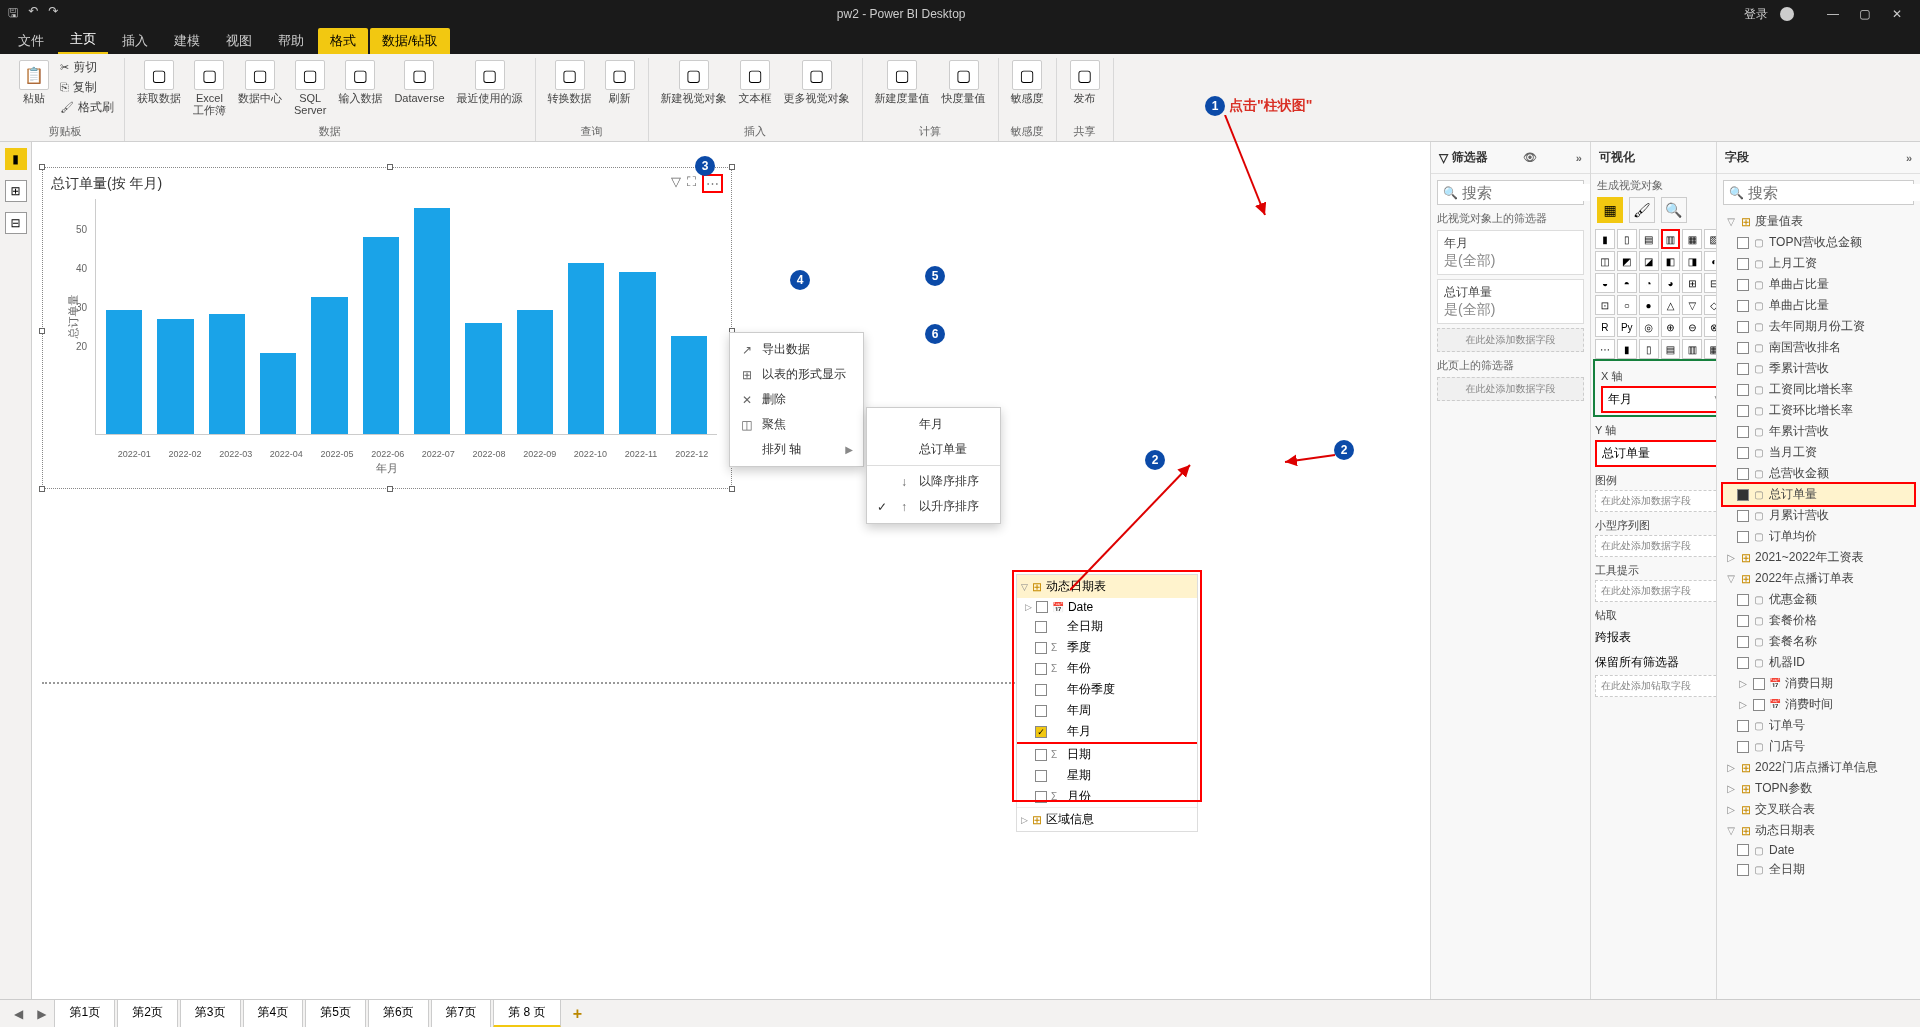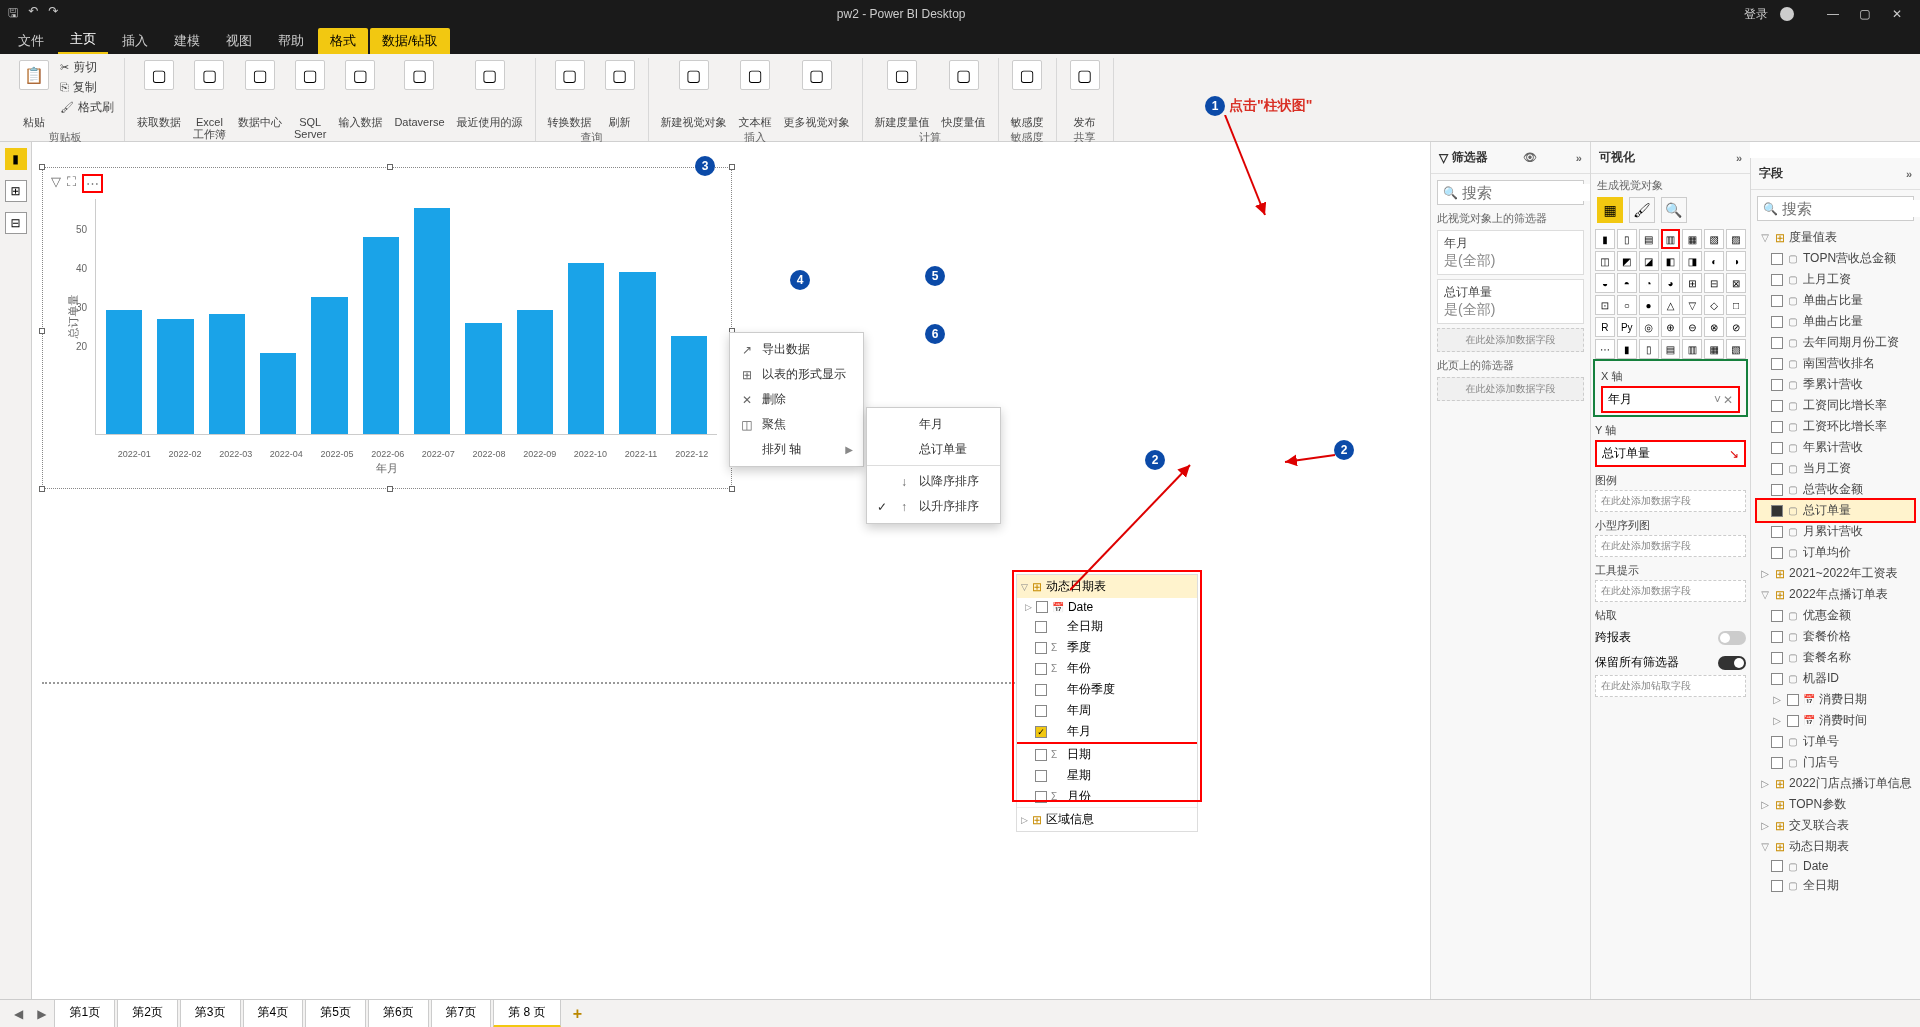--- a/index.html
+++ b/index.html
@@ -22,21 +22,21 @@
 .ribbon-tabs .tab.highlight { background: #f2c811; color: #000; border-radius: 2px 2px 0 0; }
 
 
 .ribbon { height: 88px; background: #f3f2f1; border-bottom: 1px solid #d0d0d0; display: flex; padding: 4px 6px 0 6px; }
 .rgroup { border-right: 1px solid #d8d8d8; padding: 0 8px; display: flex; flex-direction: column; align-items: center; }
 .rgroup .btns { display: flex; gap: 4px; flex: 1; align-items: flex-start; }
 .rgroup .label { font-size: 11px; color: #666; padding-bottom: 2px; }
 .rbtn { display: flex; flex-direction: column; align-items: center; gap: 2px; padding: 2px 4px; cursor: pointer; min-width: 40px; }
 .rbtn-sm { display: flex; align-items: center; gap: 4px; padding: 1px 2px; cursor: pointer; font-size: 11px; color: #444; }
 .rbtn .icon { width: 30px; height: 30px; background: #fff; border: 1px solid #ccc; border-radius: 2px; display: flex; align-items: center; justify-content: center; font-size: 16px; }
-.rbtn .txt { font-size: 11px; color: #444; text-align: center; line-height: 1.1; margin-top: 24px; }
+.rbtn .txt { font-size: 11px; color: #444; text-align: center; line-height: 1.1; }
 .clip-col { display: flex; flex-direction: column; gap: 1px; }
 
 
 .leftrail { position: absolute; left: 0; top: 142px; width: 32px; bottom: 28px; background: #f3f2f1; border-right: 1px solid #d0d0d0; display: flex; flex-direction: column; align-items: center; padding-top: 6px; gap: 10px; }
 .leftrail .item { width: 22px; height: 22px; border: 1px solid #999; background: #fff; cursor: pointer; display: flex; align-items: center; justify-content: center; font-size: 12px; }
 .leftrail .item.active { background: #f2c811; border-color: #f2c811; }
 
 
 .canvas { position: absolute; left: 32px; top: 142px; right: 490px; bottom: 28px; background: #fff; overflow: hidden; }
 .visual { position: absolute; left: 10px; top: 25px; width: 690px; height: 322px; border: 1px dotted #888; background: #fff; }
@@ -64,21 +64,21 @@
 .mitem { display: flex; align-items: center; gap: 8px; padding: 4px 10px; font-size: 12px; color: #333; cursor: pointer; position: relative; }
 .mitem .micon { width: 14px; text-align: center; color: #666; }
 .mitem .arrow { margin-left: auto; color: #888; font-size: 10px; }
 .mitem .chk { width: 12px; color: #333; }
 .msep { border-top: 1px solid #ddd; margin: 3px 0; }
 
 
 .pane { position: absolute; top: 142px; bottom: 28px; background: #f8f8f8; border-left: 1px solid #d8d8d8; display: flex; flex-direction: column; }
 .pane-filter { right: 330px; width: 160px; }
 .pane-viz { right: 170px; width: 160px; }
-.pane-fields { right: 0; width: 170px; margin-top: 16px; }
+.pane-fields { right: 0; width: 204px; }
 .pane-head { height: 32px; display: flex; align-items: center; padding: 0 8px; font-size: 13px; font-weight: bold; color: #333; border-bottom: 1px solid #e0e0e0; }
 .pane-head .collapse { margin-left: auto; cursor: pointer; font-size: 11px; color: #666; }
 .pane-body { flex: 1; overflow-y: auto; padding: 6px; font-size: 11px; color: #444; }
 .search-box { display: flex; align-items: center; gap: 4px; border: 1px solid #ccc; padding: 3px 5px; margin-bottom: 6px; background: #fff; }
 .search-box input { border: none; outline: none; flex: 1; font-size: 15px; }
 .filt-section { font-size: 11px; color: #666; margin: 6px 0 4px; }
 .filt-card { border: 1px solid #ddd; background: #fff; padding: 4px 6px; margin-bottom: 4px; font-size: 11px; }
 .filt-card .sub { color: #888; font-size: 14px; }
 .filt-drop { border: 1px dashed #ccc; background: #f0f0f0; padding: 4px; text-align: center; color: #888; font-size: 10px; margin-bottom: 4px; }
 
@@ -284,20 +284,21 @@
         <div class="h-tl"></div>
         <div class="h-tr"></div>
         <div class="h-bl"></div>
         <div class="h-br"></div>
         <div class="h-t"></div>
         <div class="h-b"></div>
         <div class="h-l"></div>
         <div class="h-r"></div>
       </div>
     <div class="visual-head">
+      <div class="visual-title">总订单量(按 年月)</div>
       <div class="visual-icons">
         <span>▽</span>
         <span>⛶</span>
         <span style="border:2px solid red;padding:0 2px">⋯</span>
       </div>
     </div>
     <div class="chart-area">
       <div class="chart-ylabel">总订单量</div>
       <div class="chart-y" id="chart-y">
           <div style="bottom: 33.007%;">20</div>

